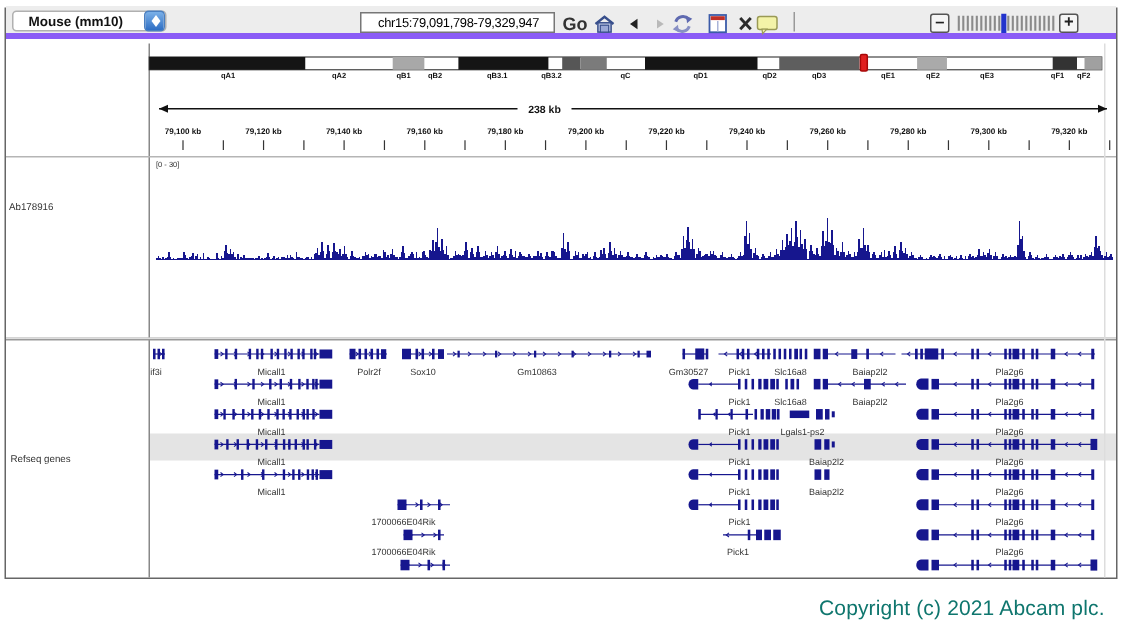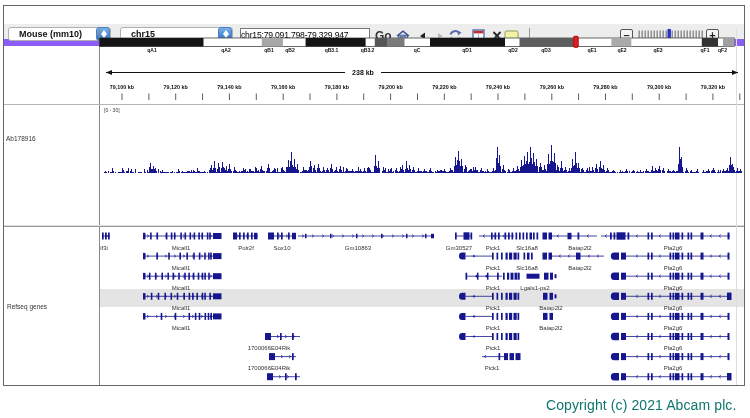--- a/index.html
+++ b/index.html
@@ -1,38 +1,37 @@
 <!DOCTYPE html>
 <html><head><meta charset="utf-8"><style>
 *{margin:0;padding:0;box-sizing:border-box}
 body{width:750px;height:418px;background:#fff;font-family:"Liberation Sans",sans-serif;position:relative;overflow:hidden}
 .abs{position:absolute}
 #frame{left:3px;top:5px;width:742px;height:381px;border:1px solid #666;background:#fff}
-#toolbar{left:4px;top:24px;width:740px;height:22px;background:#ededed;border-bottom:7px solid #8b5cf6}
+#toolbar{left:4px;top:4px;width:740px;height:22px;background:#ededed;border-bottom:4px solid #8b5cf6}
 .combo{position:absolute;top:2.5px;height:14px;background:#fff;border:1px solid #b0b0b0;border-radius:3px;font-size:9px;color:#111;line-height:13px;padding-left:10px;font-weight:bold}
 .cbtn{position:absolute;right:0;top:-1px;width:14px;height:14px;background:linear-gradient(#7ab0e8,#2f6fc4);border-radius:3px;border:1px solid #4a7fc0}
 .cbtn:before{content:"";position:absolute;left:3.5px;top:2px;border-left:3.5px solid transparent;border-right:3.5px solid transparent;border-bottom:4px solid #fff}
 .cbtn:after{content:"";position:absolute;left:3.5px;bottom:2px;border-left:3.5px solid transparent;border-right:3.5px solid transparent;border-top:4px solid #fff}
-#locfield{left:236px;top:3.5px;width:130px;height:14px;background:#fff;border:1px solid #777;font-size:8.6px;color:#000;line-height:12px;padding-left:0;letter-spacing:-0.2px}
+#locfield{left:236px;top:3.5px;width:130px;height:14px;background:#fff;border:1px solid #777;font-size:8.6px;color:#000;line-height:12px;padding-left:11px;letter-spacing:-0.2px}
 #gobtn{left:371px;top:5px;font-size:12px;color:#333;font-weight:bold}
 .sep{left:525px;top:4px;width:1px;height:13px;background:#999}
 #sidebar-line{left:99px;top:29px;width:1px;height:356px;background:#888}
 #ab-label{left:6px;top:135px;font-size:6.5px;color:#333}
 #rg-label{left:7px;top:303px;font-size:6.5px;color:#333}
 #div1{left:4px;top:104px;width:740px;height:1px;background:#b5b5b5}
 #div2{left:4px;top:225px;width:740px;height:2px;background:#9a9a9a;border-top:1px solid #ddd}
 #hl-band{left:100px;top:289px;width:644px;height:18px;background:#e4e4e4}
 #rline{left:736px;top:29px;width:1px;height:356px;background:#ddd}
 #copyright{left:546px;top:397px;font-size:14px;color:#0f766e;letter-spacing:0.1px;white-space:nowrap}
 .zbox{position:absolute;top:5px;width:13px;height:13px;border:1px solid #555;border-radius:2px;background:#f5f5f5;font-size:11px;line-height:11px;text-align:center;color:#222;font-weight:bold}
 </style></head><body>
 <div class="abs" id="frame"></div>
 <div class="abs" id="toolbar">
   <div class="combo" style="left:4px;width:103px;">Mouse (mm10)<span class="cbtn"></span></div>
-  <div class="combo" style="left:116px;width:113px;">chr15<span class="cbtn"></span></div>
   <div class="abs" id="locfield">chr15:79,091,798-79,329,947</div>
   <div class="abs" id="gobtn">Go</div>
   <svg class="abs" style="left:390px;top:3px" width="135" height="18" viewBox="0 0 135 18">
 
     <g>
       <path d="M3,9 L9,4.2 L15,9" fill="none" stroke="#384f8c" stroke-width="1.6"></path>
       <rect x="4.6" y="8.2" width="8.8" height="6.2" fill="#c8d0ea" stroke="#384f8c" stroke-width="1"></rect>
       <rect x="6.2" y="9.8" width="5.6" height="4.6" fill="#9aa8d6" stroke="#384f8c" stroke-width="0.8"></rect>
     </g>
     <path d="M31,5.5 L26,9 L31,12.5 z" fill="#222"></path>

